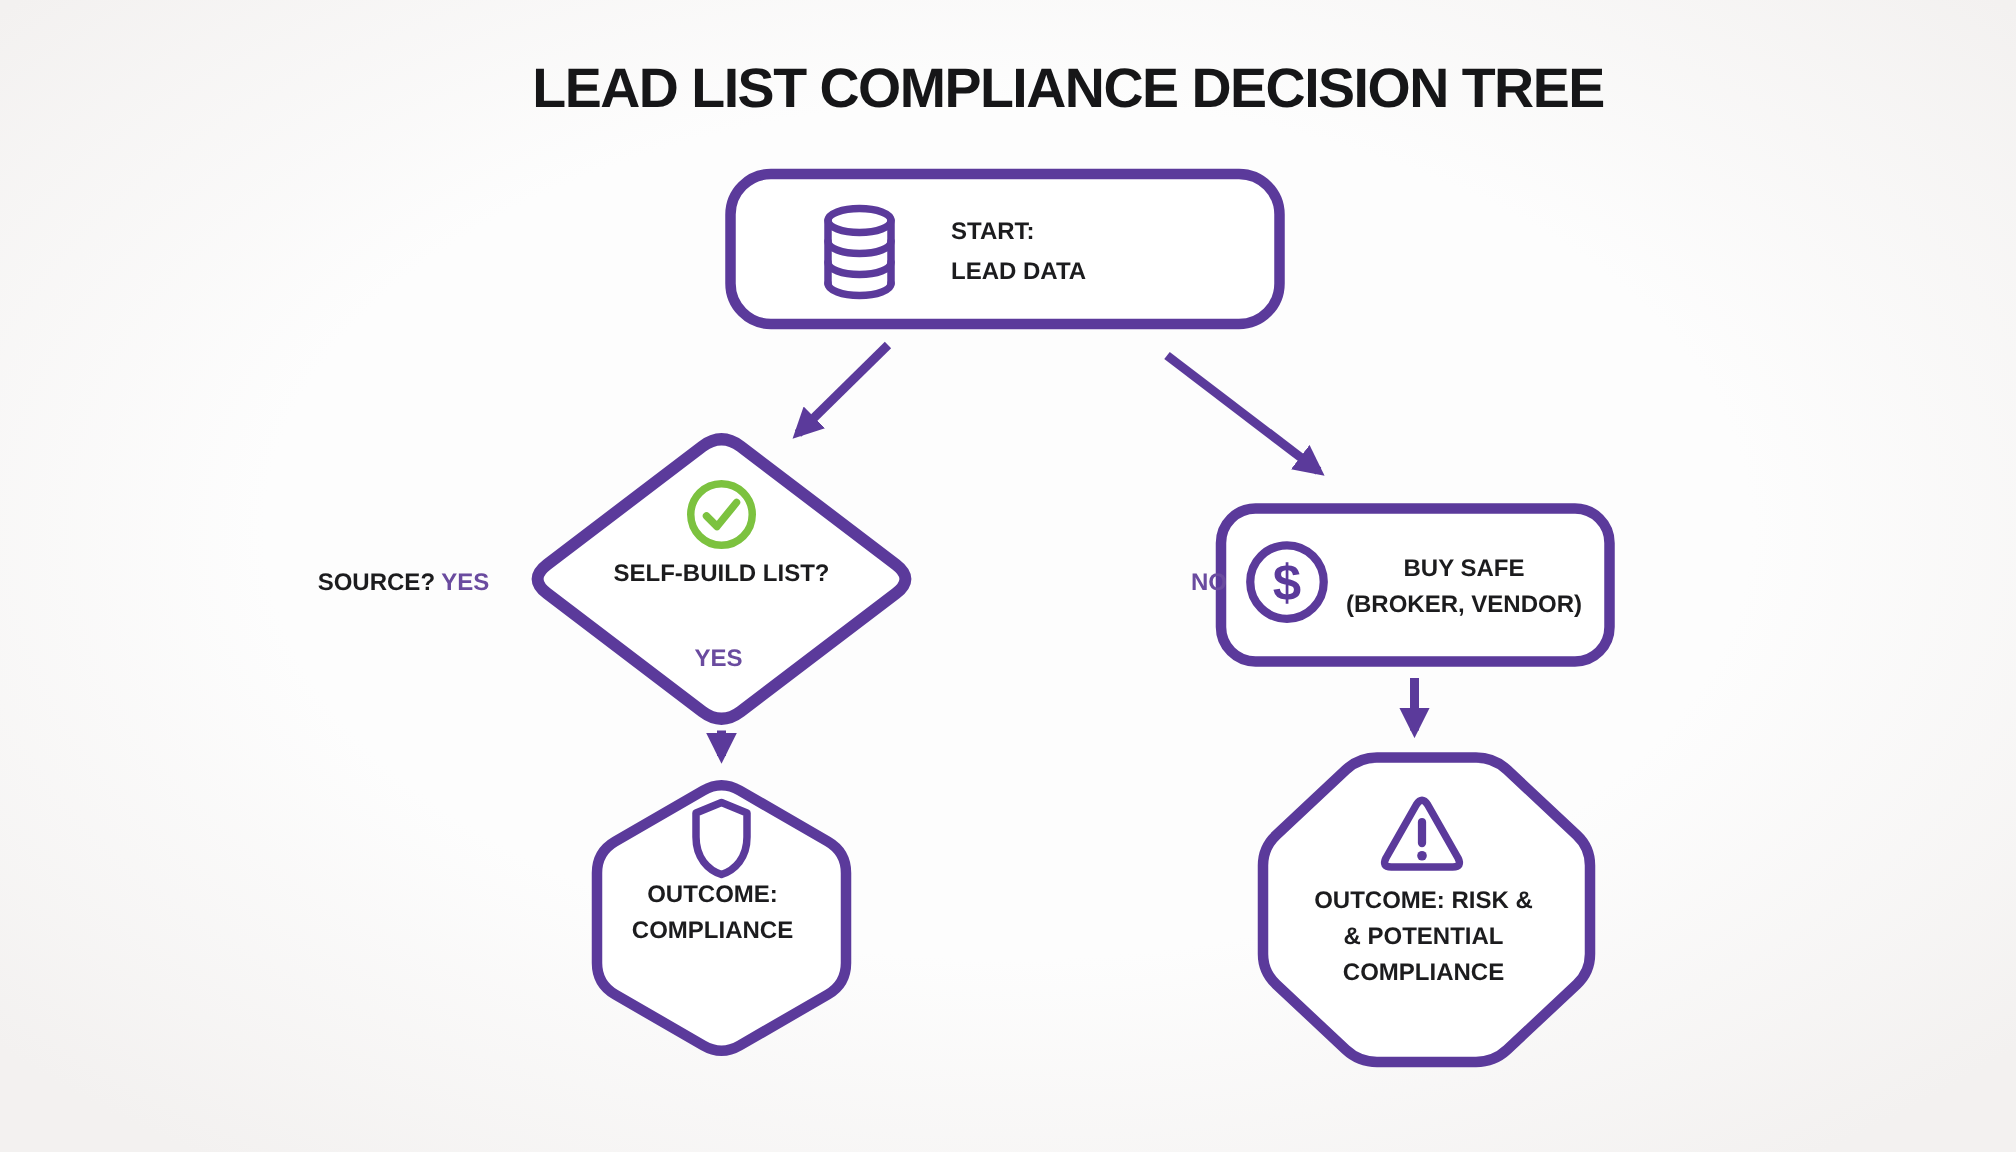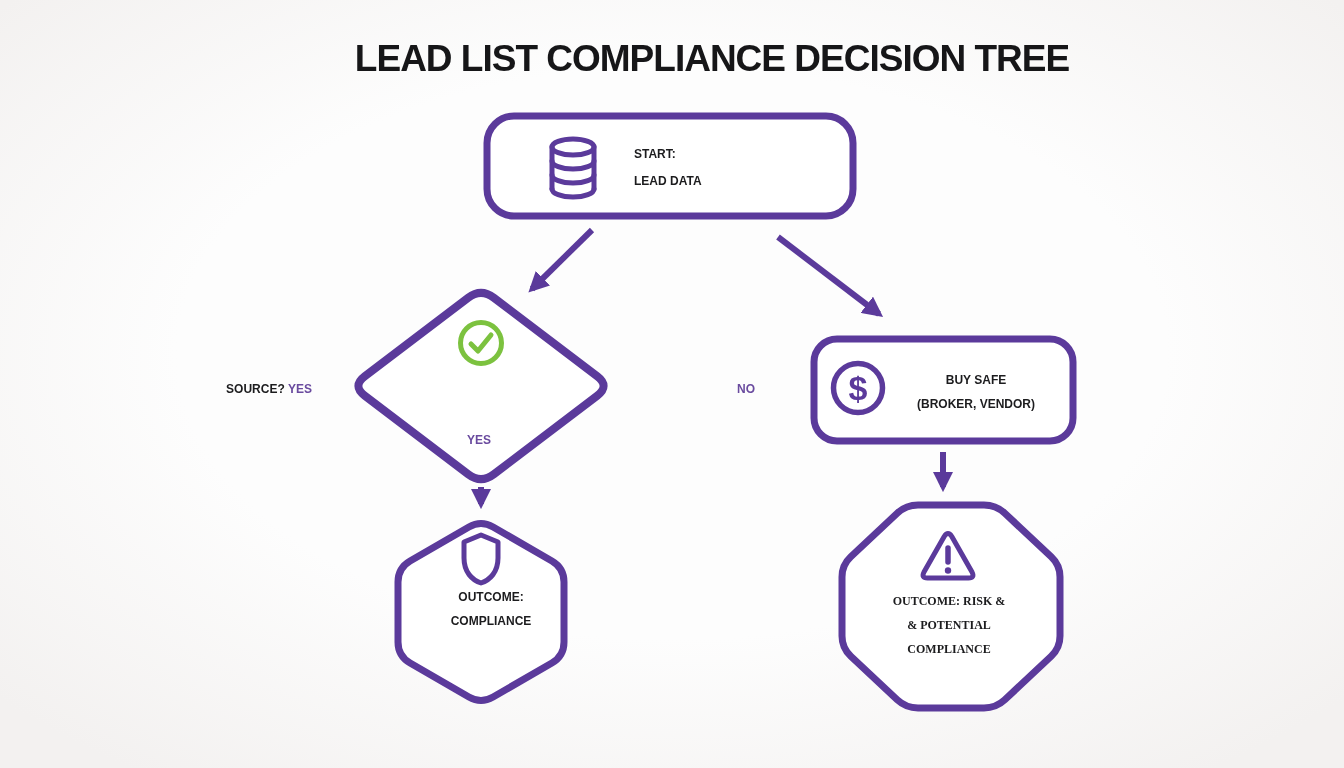--- a/index.html
+++ b/index.html
@@ -14,34 +14,34 @@
   }
   .page-title{
     position:absolute;top:38px;left:0;width:1344px;
     text-align:center;font-size:37px;font-weight:bold;
     letter-spacing:-1px;color:#161618;padding-left:40px;
   }
   .shape-layer{position:absolute;top:0;left:0;}
   .icon{position:absolute;}
   .node-text{
     position:absolute;font-weight:bold;color:#1c1c1e;
-    font-size:12px;line-height:24px;text-align:center;
+    font-size:16px;line-height:24px;text-align:center;
     white-space:nowrap;
   }
   .left-align{text-align:left;}
   .right-align{text-align:center;}
   .purple-label{color:#6a4b9f;}
   .start-text{top:141px;left:634px;line-height:27px;}
   .source-label{top:377px;left:190px;width:158px;}
   .diamond-text{top:371px;left:361px;width:240px;}
   .yes-inner{top:428px;left:429px;width:100px;}
-  .no-label{top:377px;left:720px;width:52px;}
+  .no-label{top:377px;left:780px;width:52px;}
   .buy-text{top:368px;left:876px;width:200px;}
-  .safe-text{top:585px;left:401px;width:180px;line-height:24px;}
-  .risk-text{top:589px;left:845px;width:208px;font-family:Liberation Serif, serif;}
+  .safe-text{top:585px;left:385px;width:180px;line-height:24px;}
+  .risk-text{top:589px;left:845px;width:208px;}
 </style>
 </head>
 <body>
 
 <div class="canvas">
 
   <div class="page-title">LEAD LIST COMPLIANCE DECISION TREE</div>
 
   <svg class="shape-layer" width="1344" height="768" viewBox="0 0 1344 768">
     <defs>
@@ -103,20 +103,21 @@
     <div>START:</div>
     <div>LEAD DATA</div>
   </div>
 
   <div class="node-text source-label right-align">
     <span>SOURCE?</span>
     <span class="purple-label">YES</span>
   </div>
 
   <div class="node-text diamond-text">
+    <div>SELF-BUILD LIST?</div>
   </div>
 
   <div class="node-text yes-inner purple-label">YES</div>
 
   <div class="node-text no-label purple-label">NO</div>
 
   <div class="node-text buy-text">
     <div>BUY SAFE</div>
     <div>(BROKER, VENDOR)</div>
   </div>

